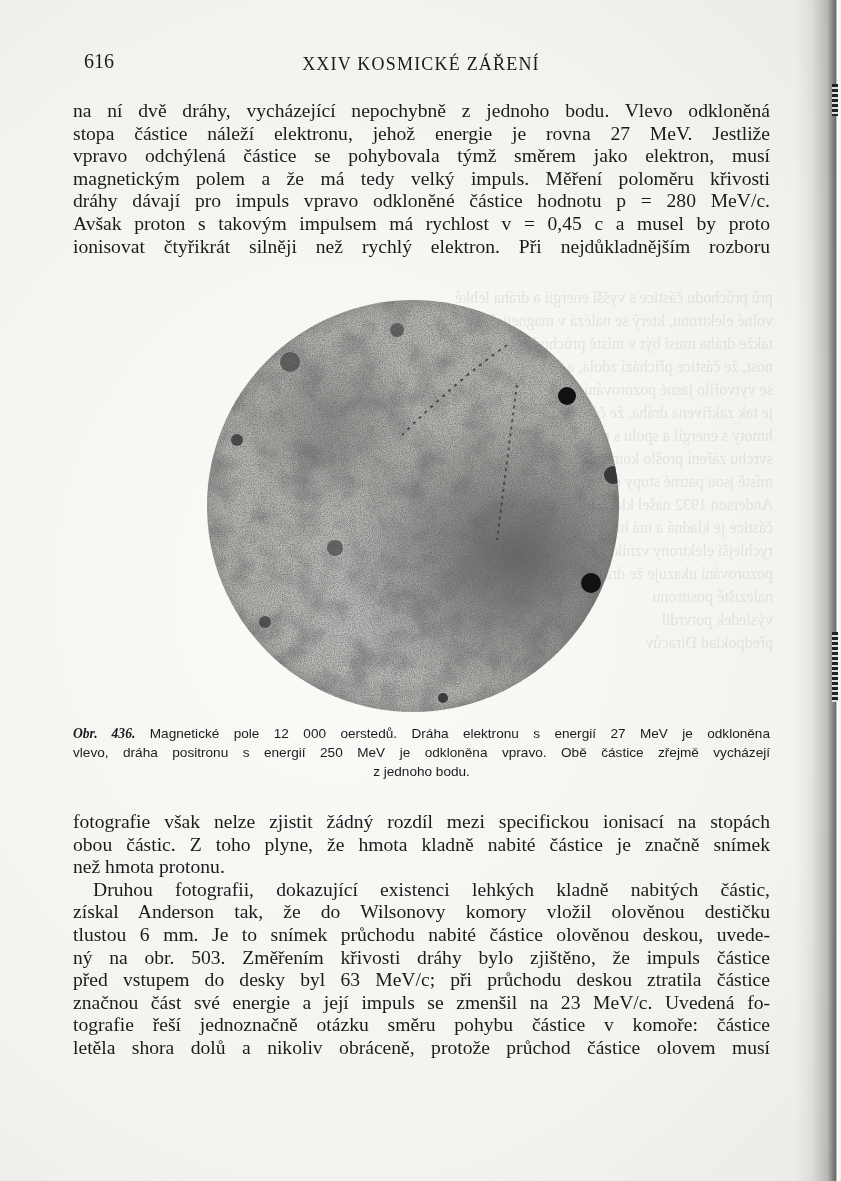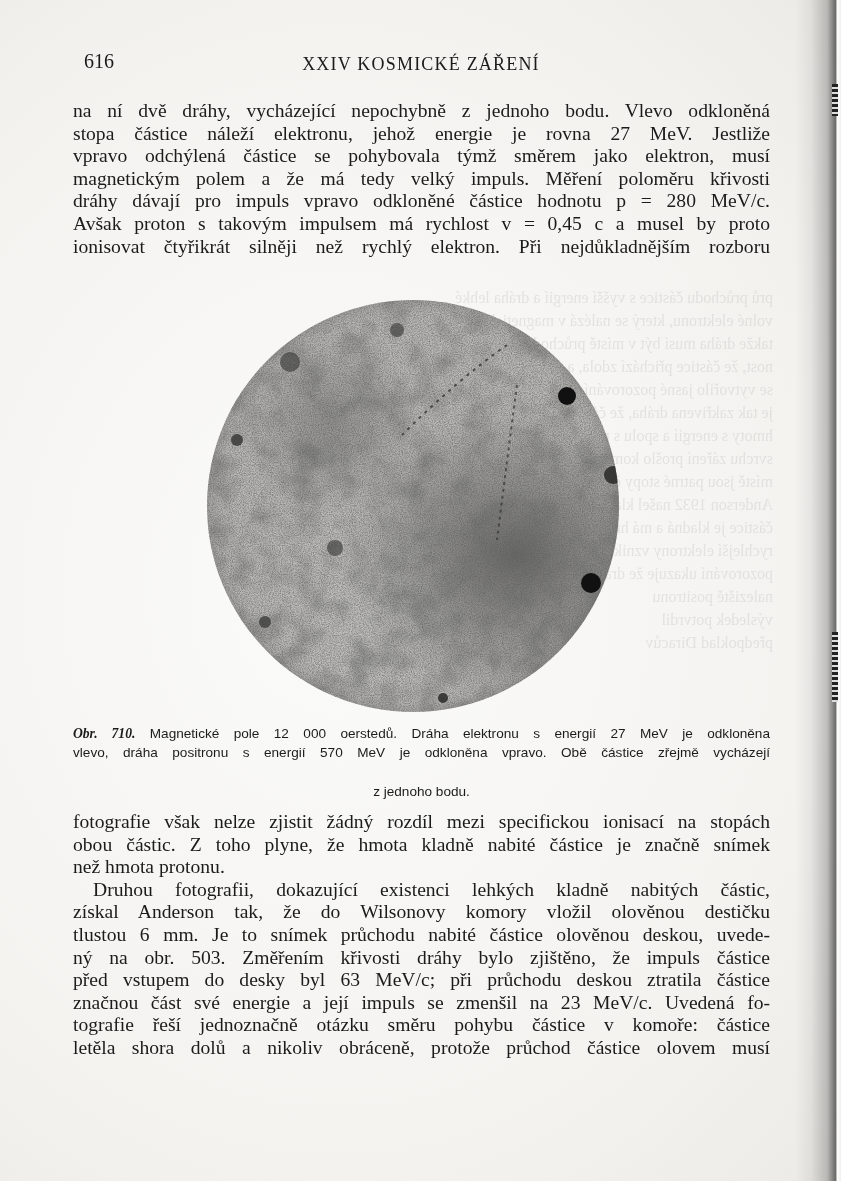--- a/index.html
+++ b/index.html
@@ -135,21 +135,20 @@
     }
     .caption .cline {
       display: block;
       white-space: nowrap;
       text-align: justify;
       text-align-last: justify;
     }
     .caption .cline.center {
       text-align: center;
       text-align-last: center;
-      margin-top: 20px;
     }
     .caption .fig-label {
       font-style: italic;
       font-weight: bold;
       font-family: "Liberation Serif", serif;
     }
   </style>
 </head>
 <body>
 
@@ -211,22 +210,22 @@
       <circle cx="83" cy="62" r="10" fill="#333" opacity="0.6"></circle>
       <circle cx="190" cy="30" r="7" fill="#333" opacity="0.6"></circle>
       <circle cx="128" cy="248" r="8" fill="#333" opacity="0.6"></circle>
       <circle cx="58" cy="322" r="6" fill="#333" opacity="0.7"></circle>
       <circle cx="236" cy="398" r="5" fill="#222" opacity="0.8"></circle>
       <circle cx="406" cy="175" r="9" fill="#222" opacity="0.8"></circle>
     </svg>
   </div>
 
   <div class="caption">
-    <span class="cline"><span class="fig-label">Obr. 710.</span><span> Magnetické pole 12 000 oerstedů. Dráha elektronu s energií 27 MeV je odkloněna</span></span>
-    <span class="cline">vlevo, dráha positronu s energií 570 MeV je odkloněna vpravo. Obě částice zřejmě vycházejí</span>
+    <span class="cline"><span class="fig-label">Obr. 436.</span><span> Magnetické pole 12 000 oerstedů. Dráha elektronu s energií 27 MeV je odkloněna</span></span>
+    <span class="cline">vlevo, dráha positronu s energií 250 MeV je odkloněna vpravo. Obě částice zřejmě vycházejí</span>
     <span class="cline center">z jednoho bodu.</span>
   </div>
 
   <div class="body-text para-bottom">
     <span class="line">fotografie však nelze zjistit žádný rozdíl mezi specifickou ionisací na stopách</span>
     <span class="line">obou částic. Z toho plyne, že hmota kladně nabité částice je značně snímek</span>
     <span class="line last">než hmota protonu.</span>
     <span class="line indent">Druhou fotografii, dokazující existenci lehkých kladně nabitých částic,</span>
     <span class="line">získal Anderson tak, že do Wilsonovy komory vložil olověnou destičku</span>
     <span class="line">tlustou 6 mm. Je to snímek průchodu nabité částice olověnou deskou, uvede-</span>

